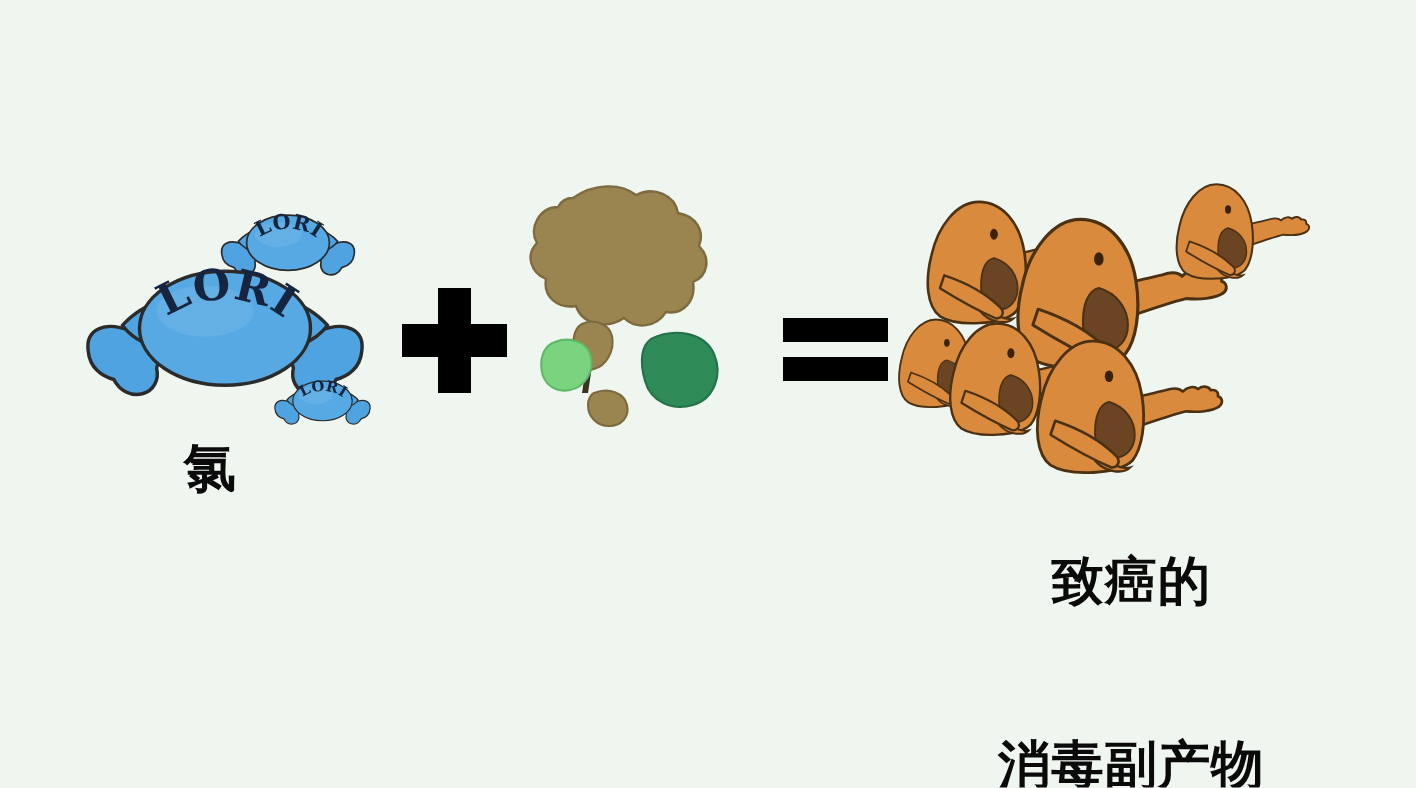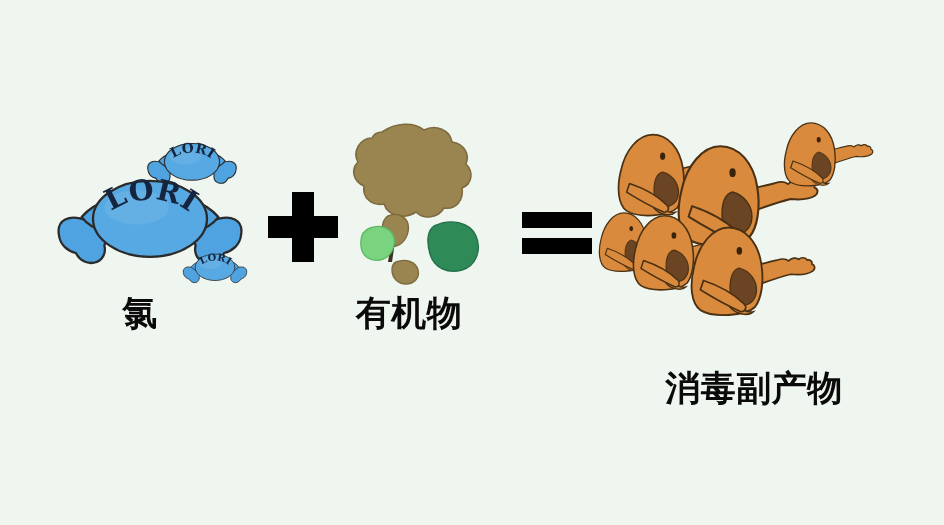--- a/index.html
+++ b/index.html
@@ -219,19 +219,19 @@
         <use href="#bp-creature"></use>
       </g>
       <g transform="translate(730,268) scale(0.78)">
         <use href="#bp-creature"></use>
       </g>
     </g>
   </svg>
 
   <div class="cn-label" id="label-chlorine">氯</div>
 
-  <div class="cn-label" id="label-organic">有机物</div>
 
   <div class="cn-label" id="label-byproduct">
+    <span class="bp-line">致癌的</span>
     <span class="bp-line">消毒副产物</span>
   </div>
 
 </div>
 
 </body></html>

